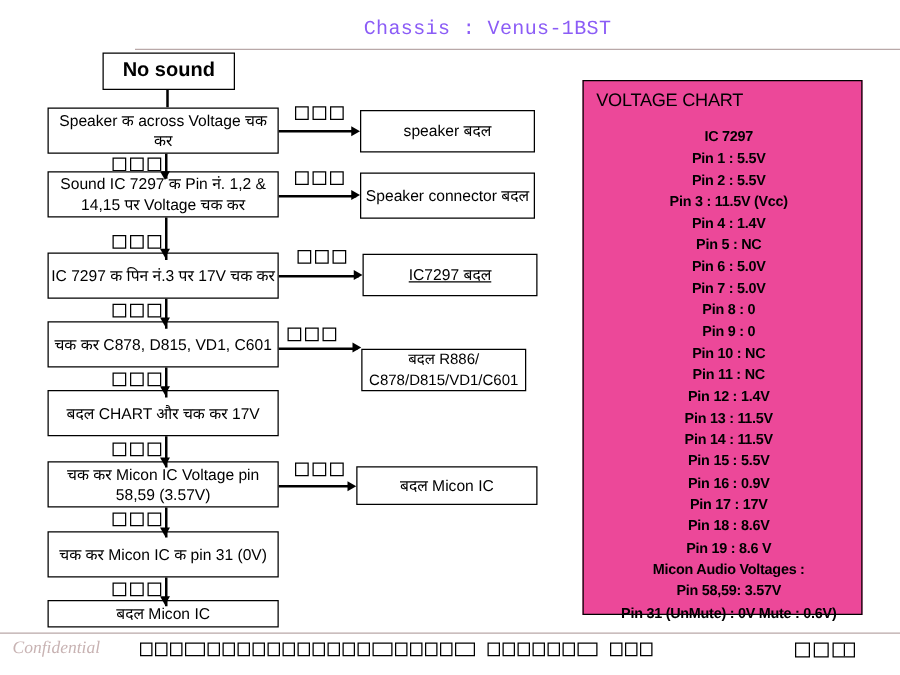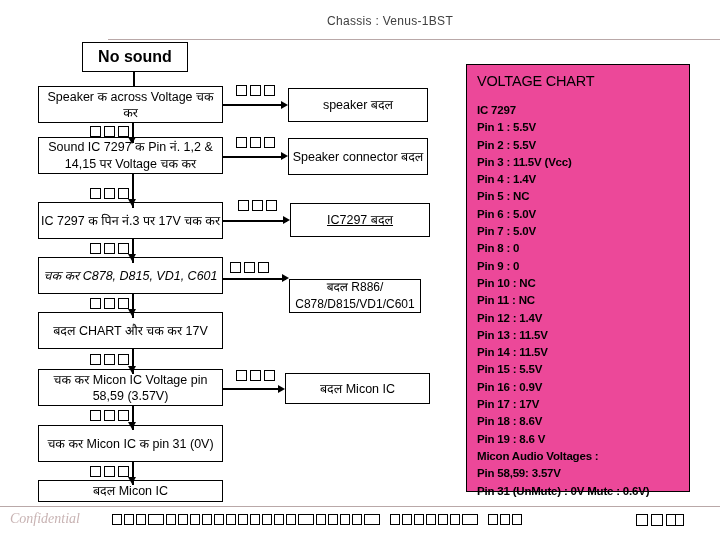--- a/index.html
+++ b/index.html
@@ -18,24 +18,24 @@
     left: 0; top: 0;
     width: 720px; height: 540px;
   }
 
   
   .slide-title {
     position: absolute;
     left: 180px; top: 14px;
     width: 420px;
     text-align: center;
-    font-family: Liberation Sans, sans-serif;
-    font-size: 12px;
+    font-family: Liberation Mono, monospace;
+    font-size: 16px;
     letter-spacing: 0.3px;
-    color: #404040;
+    color: #8b5cf6;
     white-space: nowrap;
   }
   .header-rule {
     position: absolute;
     left: 108px; top: 39px;
     width: 612px; height: 1px;
     background: #b9a8a8;
   }
 
   
@@ -128,21 +128,21 @@
     color: #000;
     white-space: nowrap;
   }
   .vchart-list {
     font-size: 11.5px;
     font-weight: bold;
     line-height: 17.3px;
     letter-spacing: -0.2px;
     white-space: nowrap;
   }
-  .vchart-list div { white-space: nowrap; }
+  .vchart-list div { white-space: nowrap; text-align: center; }
 
   
   .footer-rule {
     position: absolute;
     left: 0; top: 506px;
     width: 720px; height: 1px;
     background: #b9a8a8;
   }
   .confidential {
     position: absolute;
@@ -197,21 +197,21 @@
   </div>
 
   <div class="fbox overflow" style="left:38px; top:137px; width:185px; height:37px;">
     <span class="txt">Sound IC 7297 क   Pin नं. 1,2 &amp; 14,15 पर Voltage चक  कर</span>
   </div>
 
   <div class="fbox" style="left:38px; top:202px; width:185px; height:37px;">
     <span class="txt">IC 7297 क  पिन  नं.3 पर 17V चक  कर</span>
   </div>
 
-  <div class="fbox" style="left:38px; top:257px; width:185px; height:37px;font-style:italic;">
+  <div class="fbox" style="left:38px; top:257px; width:185px; height:37px;">
     <span class="txt">चक  कर  C878, D815, VD1, C601</span>
   </div>
 
   <div class="fbox" style="left:38px; top:312px; width:185px; height:37px;">
     <span class="txt">बदल  CHART और चक  कर 17V</span>
   </div>
 
   <div class="fbox" style="left:38px; top:369px; width:185px; height:37px;">
     <span class="txt">चक  कर  Micon IC Voltage  pin 58,59  (3.57V)</span>
   </div>

